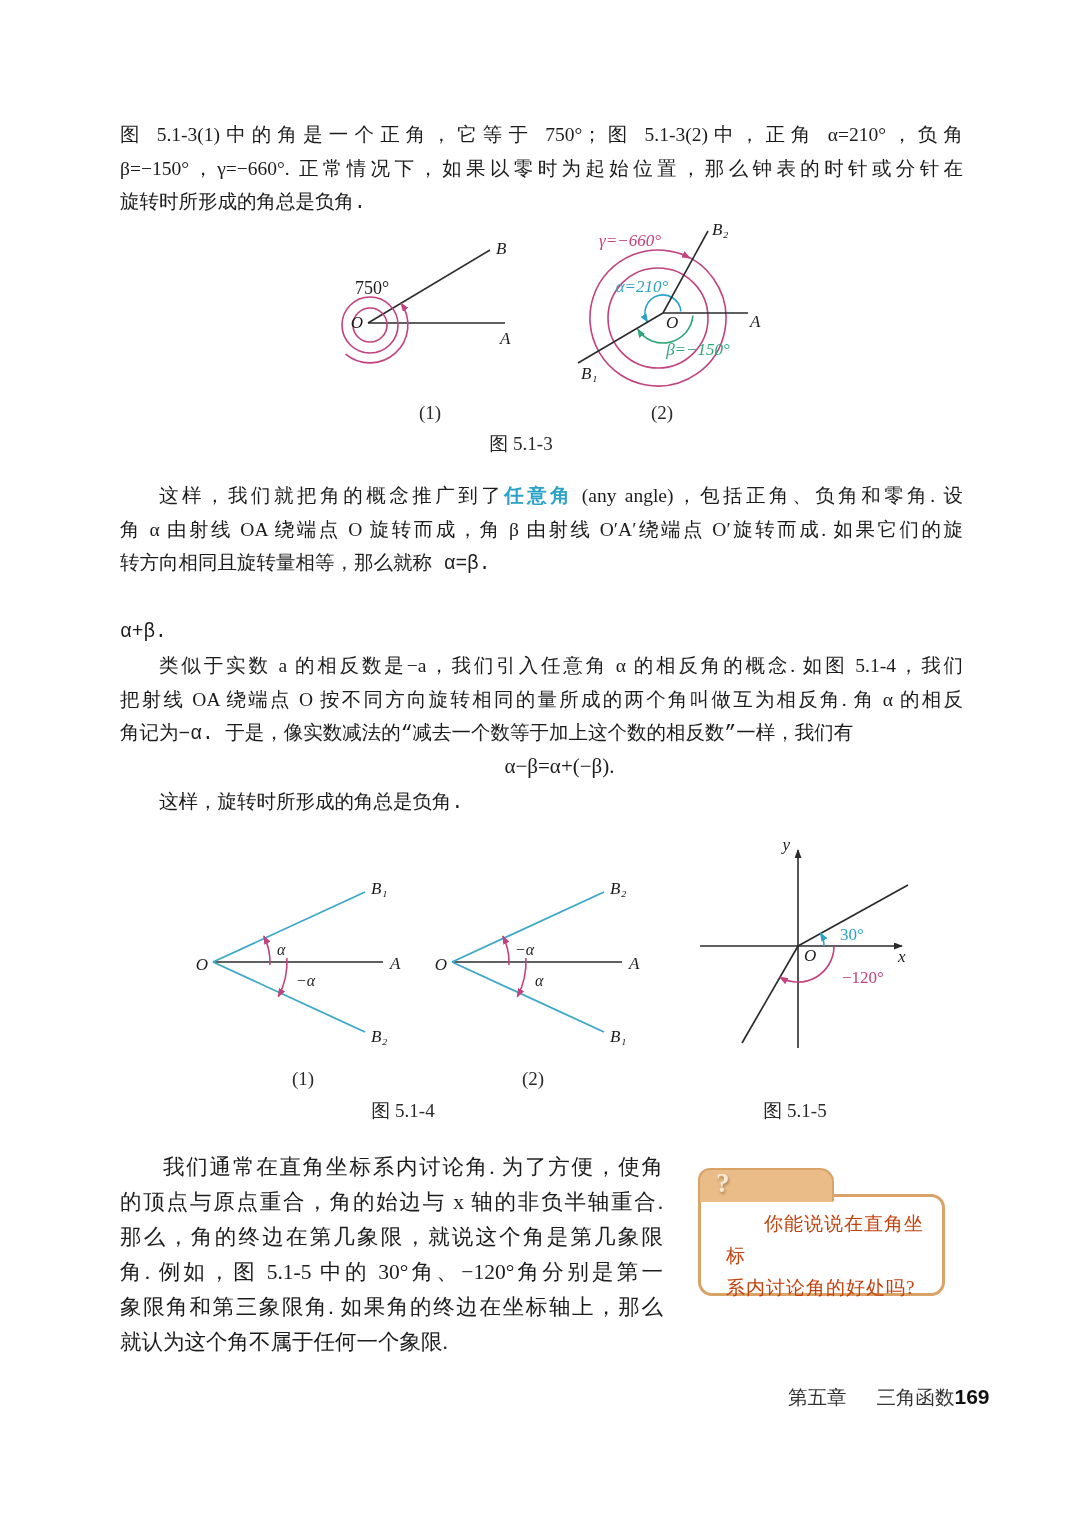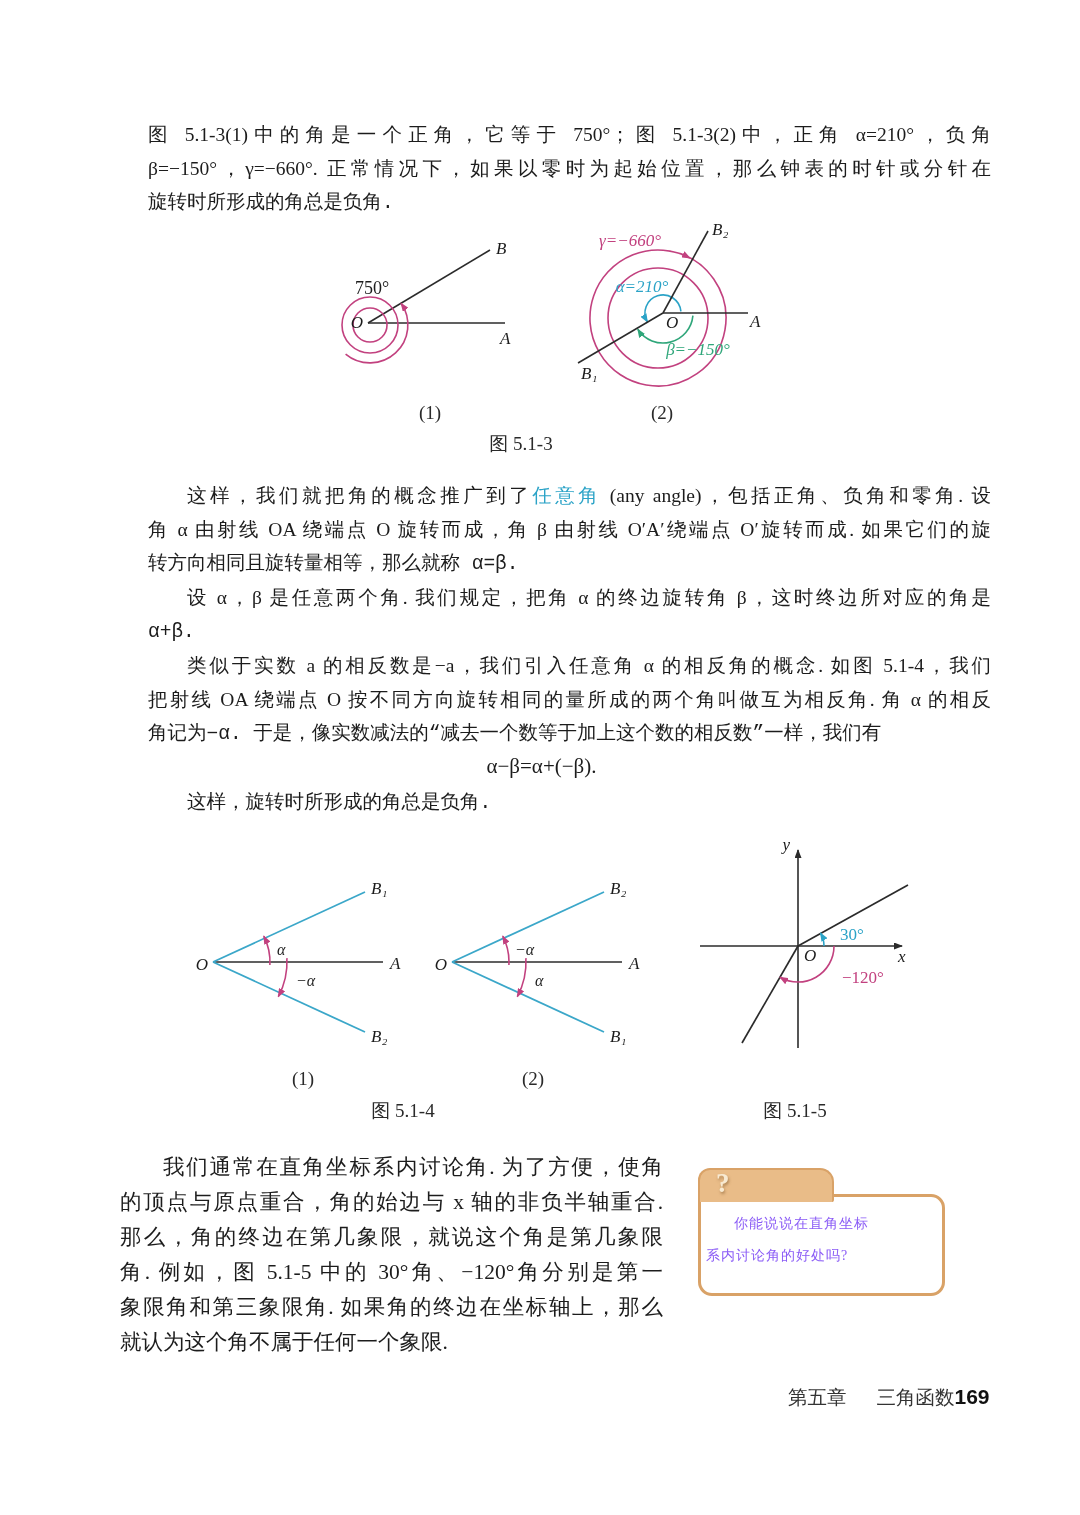--- a/index.html
+++ b/index.html
@@ -1,41 +1,41 @@
 <!DOCTYPE html>
 <html><head>
 <meta charset="utf-8">
 <style>
   html,body{margin:0;padding:0;background:#fff;}
   .page{position:relative;width:1080px;height:1515px;background:#ffffff;
         font-family:"Liberation Serif","DejaVu Serif",serif;color:#1c1c1c;overflow:hidden;}
   .tline{position:absolute;left:120px;width:843px;height:34px;line-height:34px;
-         font-size:19.5px;text-align:justify;text-align-last:justify;margin-left:28px;}
+         font-size:19.5px;text-align:justify;text-align-last:justify;}
   .tline.last{text-align-last:left;font-family:Liberation Mono, monospace;}
   .tline.indent{text-indent:2em;}
-  .hl{color:#2ba3c7;font-weight:normal;}
-  .formula{position:absolute;left:120px;width:843px;height:32px;line-height:32px;
+  .hl{color:#2ba3c7;font-weight:bold;}
+  .formula{position:absolute;left:138px;width:843px;height:32px;line-height:32px;
            font-size:21px;text-align:center;text-align-last:center;}
   .bline{position:absolute;left:120px;width:543px;height:35px;line-height:35px;
          font-size:21.5px;text-align:justify;text-align-last:justify;}
   .bline.last{text-align-last:left;}
   .bline.indent{text-indent:2em;}
   .caption{position:absolute;width:140px;text-align:center;font-size:19px;color:#2a2a2a;}
   svg text{font-family:"Liberation Serif","DejaVu Serif",serif;}
   .figsvg{position:absolute;}
   .qbox{position:absolute;left:698px;top:1168px;width:247px;height:126px;}
   .qbox .tab{position:absolute;left:0;top:0;width:132px;height:32px;background:#e9bc88;
              border:2px solid #d9a267;border-bottom:none;border-radius:12px 14px 2px 0;z-index:2;}
   .qbox .qmark{position:absolute;left:18px;top:0px;font-size:27px;font-weight:bold;color:#f8ead2;
                text-shadow:1px 2px 3px rgba(140,100,55,0.65);z-index:3;
                font-family:"Liberation Serif",serif;}
   .qbox .box{position:absolute;left:0;top:26px;width:241px;height:96px;background:#fff;
              border:3px solid #d9a267;border-radius:2px 14px 14px 14px;z-index:1;}
-  .qbox .qtext{position:absolute;left:8px;top:40px;width:216px;font-size:14px;line-height:32px;
-               color:#8b5cf6;letter-spacing:1px;z-index:4;}
+  .qbox .qtext{position:absolute;left:28px;top:40px;width:216px;font-size:19px;line-height:32px;
+               color:#c2410c;letter-spacing:1px;z-index:4;}
   .qbox .qtext .q1{text-indent:2em;}
   .footer{position:absolute;left:788px;top:1384px;display:flex;align-items:baseline;font-size:19.5px;color:#333;}
   .footer .chap{margin-right:30px;}
   .footer .sect{margin-right:0;}
   .footer .pnum{font-family:"Liberation Sans","DejaVu Sans",sans-serif;font-weight:bold;
                 font-size:21px;color:#111;text-align:right;}
 </style>
 </head>
 <body>
 
@@ -87,21 +87,20 @@
     <text x="281" y="157" font-size="17" font-style="italic" fill="#1c1c1c">B₁</text>
   </svg>
   <div class="caption" style="left:360px;top:402px">(1)</div>
   <div class="caption" style="left:592px;top:402px">(2)</div>
   <div class="caption" style="left:451px;top:431px">图 5.1-3</div>
 
   <div class="tline indent" style="top:479px"><span>这样，我们就把角的概念推广到了</span><span class="hl">任意角</span><span> (any angle)，包括正角、负角和零角. 设</span></div>
   <div class="tline" style="top:513px">角 α 由射线 OA 绕端点 O 旋转而成，角 β 由射线 O′A′绕端点 O′旋转而成. 如果它们的旋</div>
   <div class="tline last" style="top:547px">转方向相同且旋转量相等，那么就称 α=β.</div>
 
-  <div class="tline indent" style="top:581px">设 α，β 是任意两个角. 我们规定，把角 α 的终边旋转角 β，这时终边所对应的角是</div>
   <div class="tline last" style="top:615px">α+β.</div>
 
   <div class="tline indent" style="top:649px">类似于实数 a 的相反数是−a，我们引入任意角 α 的相反角的概念. 如图 5.1-4，我们</div>
   <div class="tline" style="top:683px">把射线 OA 绕端点 O 按不同方向旋转相同的量所成的两个角叫做互为相反角. 角 α 的相反</div>
   <div class="tline last" style="top:717px">角记为−α. 于是，像实数减法的“减去一个数等于加上这个数的相反数”一样，我们有</div>
 
   <div class="formula" style="top:750px">α−β=α+(−β).</div>
 
   <div class="tline last indent" style="top:786px">这样，旋转时所形成的角总是负角.</div>
 

